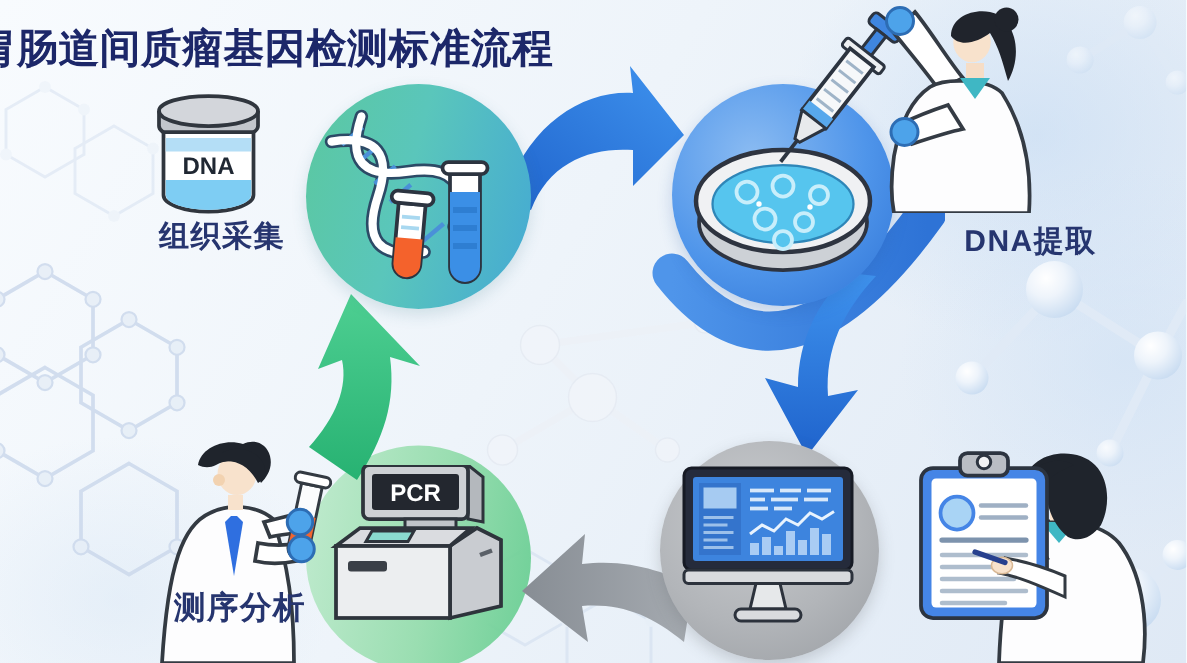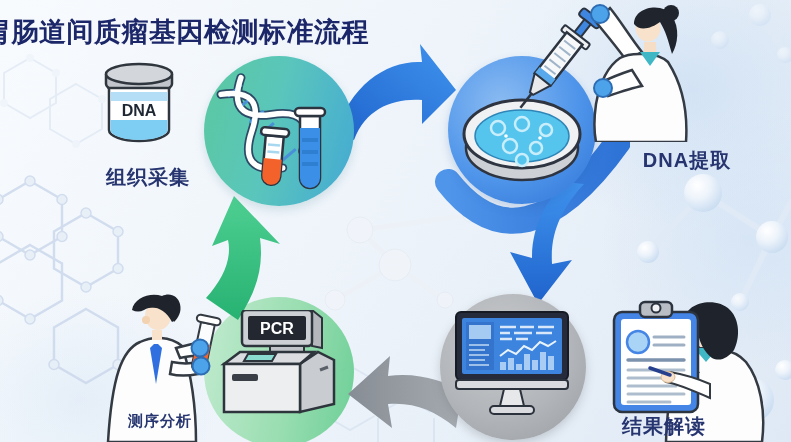--- a/index.html
+++ b/index.html
@@ -14,23 +14,23 @@
   .tint-mr{left:600px;top:110px;width:300px;height:260px;background:radial-gradient(closest-side,rgba(205,224,245,.55),rgba(205,224,245,0));}
   .tint-bl{left:-60px;top:290px;width:280px;height:220px;background:radial-gradient(closest-side,rgba(214,229,244,.45),rgba(214,229,244,0));}
   .title{
     position:absolute;left:-16px;top:14px;width:420px;
     font-size:27px;font-weight:800;color:#1c2769;letter-spacing:.5px;white-space:nowrap;
   }
   .step-label{
     position:absolute;font-size:20px;font-weight:700;color:#26356f;
     text-align:center;letter-spacing:1px;z-index:7;
   }
-  .lbl-tissue{left:98px;top:164px;width:100px;}
+  .lbl-tissue{left:98px;top:144px;width:100px;}
   .lbl-extract{left:632px;top:147px;width:110px;}
-  .lbl-seq{left:100px;top:412px;width:120px;font-size:15px;}
+  .lbl-seq{left:100px;top:391px;width:120px;font-size:21px;}
   .lbl-result{left:606px;top:413px;width:116px;}
   .circle{position:absolute;border-radius:50%;}
   .c-dna{left:204px;top:56px;width:150px;height:150px;z-index:4;
     background:linear-gradient(105deg,#5bc8a0 0%,#5ac6bb 45%,#44a9d4 100%);
     box-shadow:0 4px 10px rgba(60,120,140,.18);}
   .c-petri{left:448px;top:56px;width:148px;height:148px;z-index:4;
     background:radial-gradient(circle at 36% 32%,#8abbf2 0%,#4f95ea 55%,#2e73d6 100%);
     box-shadow:0 4px 10px rgba(40,90,170,.22);}
   .c-monitor{left:440px;top:294px;width:146px;height:146px;z-index:4;
     background:radial-gradient(circle at 42% 35%,#c9cbce 0%,#b2b5b9 55%,#999da2 100%);
@@ -406,15 +406,14 @@
       <line x1="16" y1="70" x2="72" y2="70"></line>
         <line x1="16" y1="78" x2="72" y2="78"></line>
       <line x1="16" y1="86" x2="64" y2="86"></line>
         <line x1="16" y1="94" x2="72" y2="94"></line>
       <line x1="16" y1="102" x2="58" y2="102"></line>
     </g>
     <path d="M98,84 C84,78 70,74 58,72 L54,82 C66,84 80,90 98,98 Z" fill="#ffffff" stroke="#333a42" stroke-width="2"></path>
     <ellipse cx="56" cy="77" rx="7" ry="5.5" fill="#f8e2cc" stroke="#d9b894" stroke-width="1"></ellipse>
     <line x1="38" y1="68" x2="58" y2="75" stroke="#27408e" stroke-width="3.5" stroke-linecap="round"></line>
   </svg>
-  <div class="step-label lbl-result">结果解读</div>
 
 </div>
 
 </body></html>

